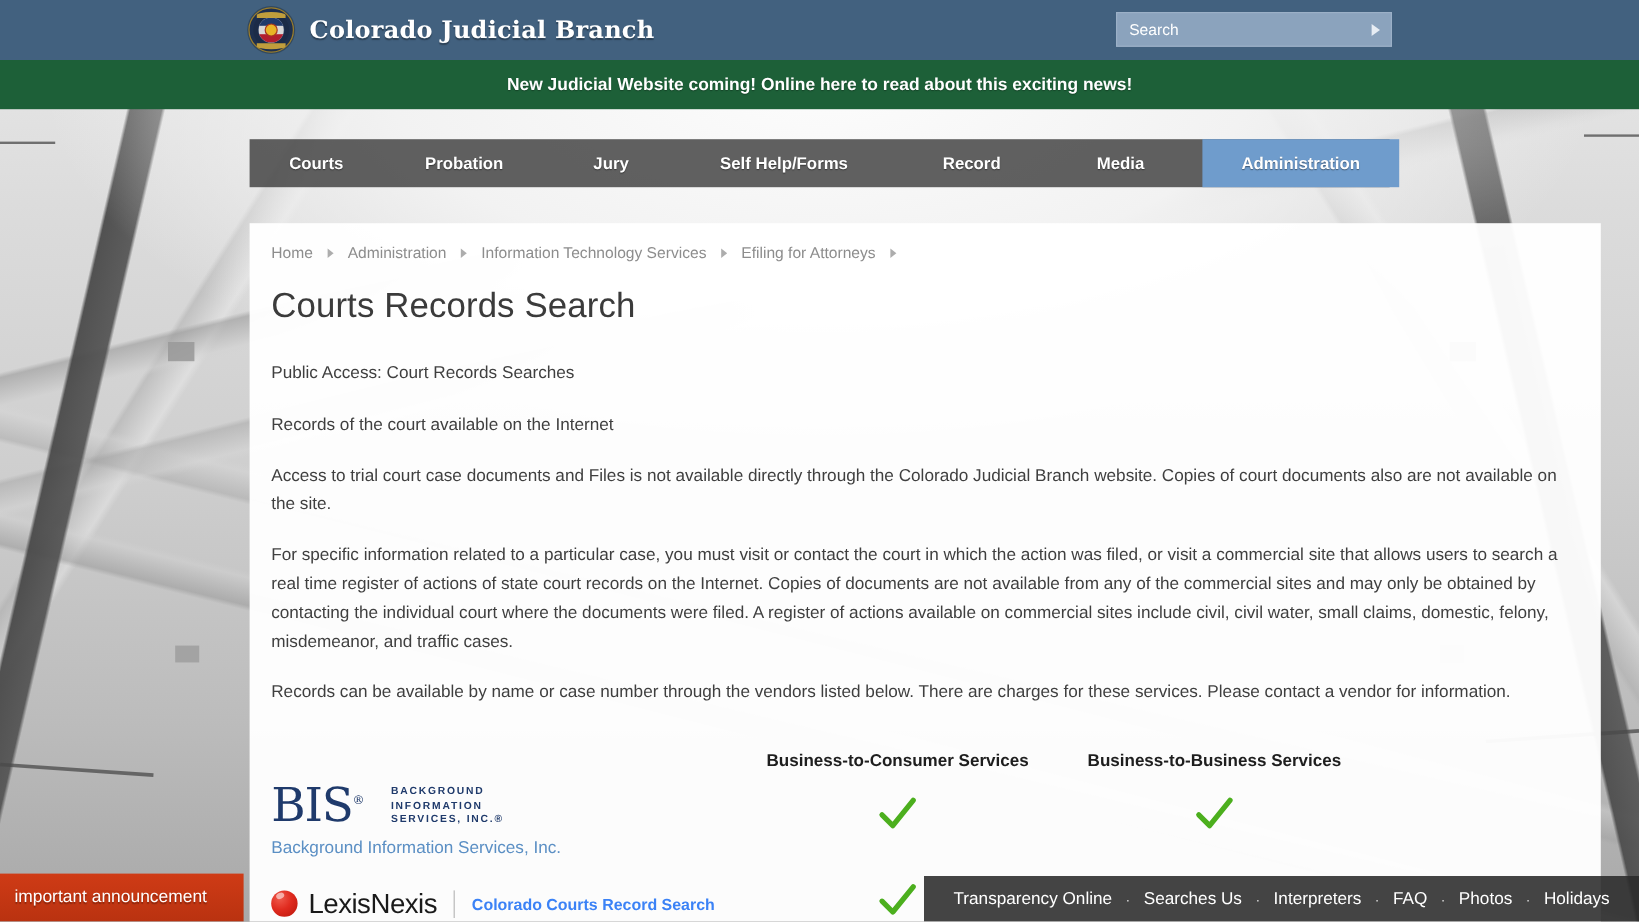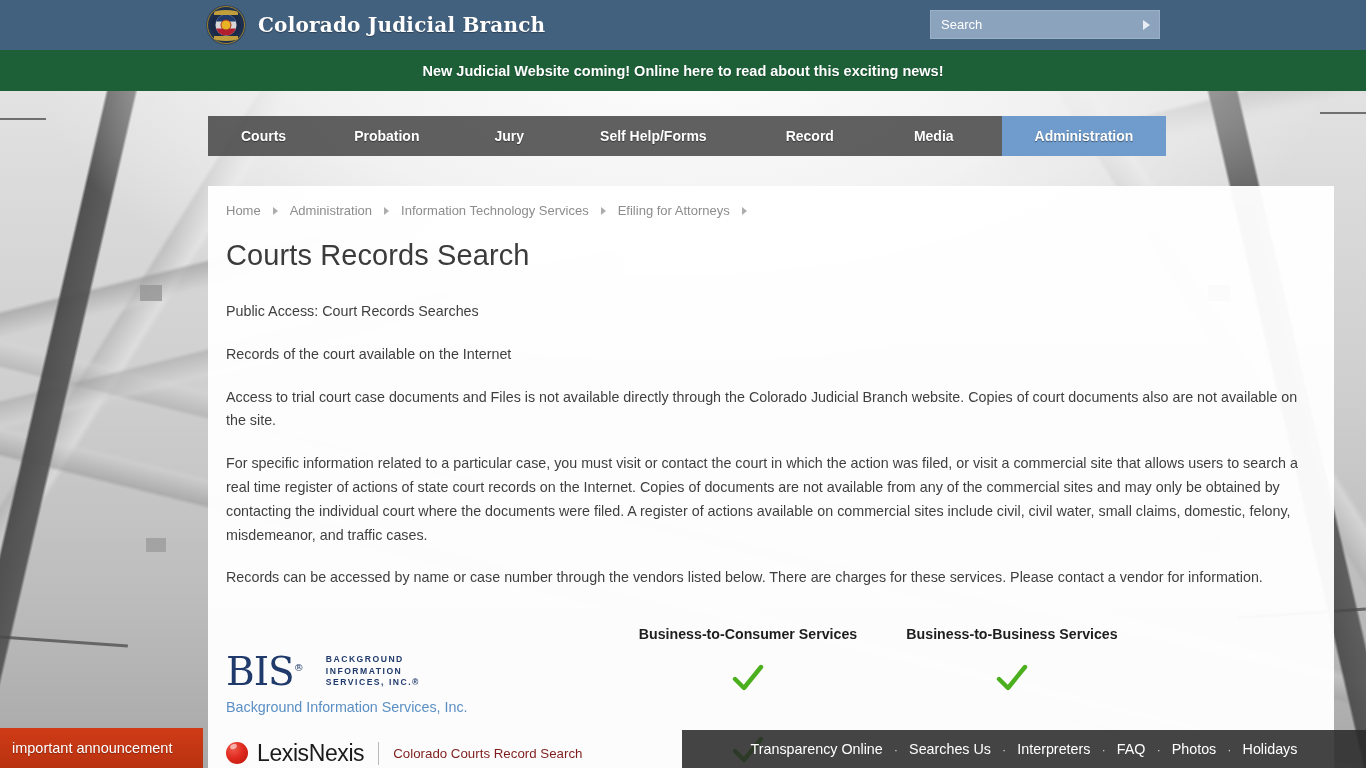--- a/index.html
+++ b/index.html
@@ -196,34 +196,34 @@
     width: 22px; height: 22px; border-radius: 50%;
     background: radial-gradient(circle at 33% 30%, #ef5a4c 0%, #e02b1f 45%, #b81409 100%);
     position: relative; flex: none;
   }
   .lexis-orb::after {
     content: ""; position: absolute; left: 4px; top: 2px; width: 7px; height: 5px;
     border-radius: 50%; background: rgba(255,255,255,.55); transform: rotate(-25deg);
   }
   .lexis-name { font-size: 23px; color: #1a1a1a; letter-spacing: -.4px; }
   .lexis-div { width: 1px; height: 23px; background: #b9b9b9; margin: 0 5px; }
-  .lexis-tag { font-size: 13.3px; font-weight: normal; color: #7f1d1d; }
+  .lexis-tag { font-size: 13.3px; font-weight: bold; color: #3b82f6; }
 
   
   .announce-tab {
     position: absolute; left: 0; bottom: 0; width: 203px; height: 40px;
     background: linear-gradient(180deg, #cf3b16 0%, #b93210 100%);
     color: #ffffff; font-size: 14.5px;
     display: flex; align-items: center; padding-left: 12px;
     cursor: pointer; z-index: 40;
     text-shadow: 0 1px 1px rgba(0,0,0,.3);
     margin-top: 36px;
   }
   .footerbar {
-    position: absolute; right: 0; bottom: 0; width: 684px; height: 38px;
+    position: absolute; right: 0; bottom: 0; width: 596px; height: 38px;
     background: rgba(42,42,42,.88); z-index: 40;
     display: flex; align-items: center; justify-content: center; gap: 0;
   }
   .footerbar a {
     color: #ffffff; font-size: 14.3px; text-decoration: none; cursor: pointer;
     padding: 0 3px;
   }
   .fsep { color: #cfcfcf; font-size: 13px; padding: 0 8px; }
 </style>
 </head>
@@ -288,21 +288,21 @@
     <span class="bc-sep"></span>
   </div>
 
   <h1 class="page-title">Courts Records Search</h1>
 
   <div class="body-copy">
     <p class="lead">Public Access: Court Records Searches</p>
     <p>Records of the court available on the Internet</p>
     <p>Access to trial court case documents and Files is not available directly through the Colorado Judicial Branch website. Copies of court documents also are not available on the site.</p>
     <p>For specific information related to a particular case, you must visit or contact the court in which the action was filed, or visit a commercial site that allows users to search a real time register of actions of state court records on the Internet. Copies of documents are not available from any of the commercial sites and may only be obtained by contacting the individual court where the documents were filed. A register of actions available on commercial sites include civil, civil water, small claims, domestic, felony, misdemeanor, and traffic cases.</p>
-    <p>Records can be accessed by name or case number through the vendors listed below. There are charges for these services. Please contact a vendor for information.</p>
+    <p>Records can be available by name or case number through the vendors listed below. There are charges for these services. Please contact a vendor for information.</p>
 
     <div class="vtable">
 
       <div class="vthead">
         <div class="vth-spacer"></div>
         <div class="vth c1">Business-to-Consumer Services</div>
         <div class="vth c2">Business-to-Business Services</div>
       </div>
 
       <div class="vrow">

